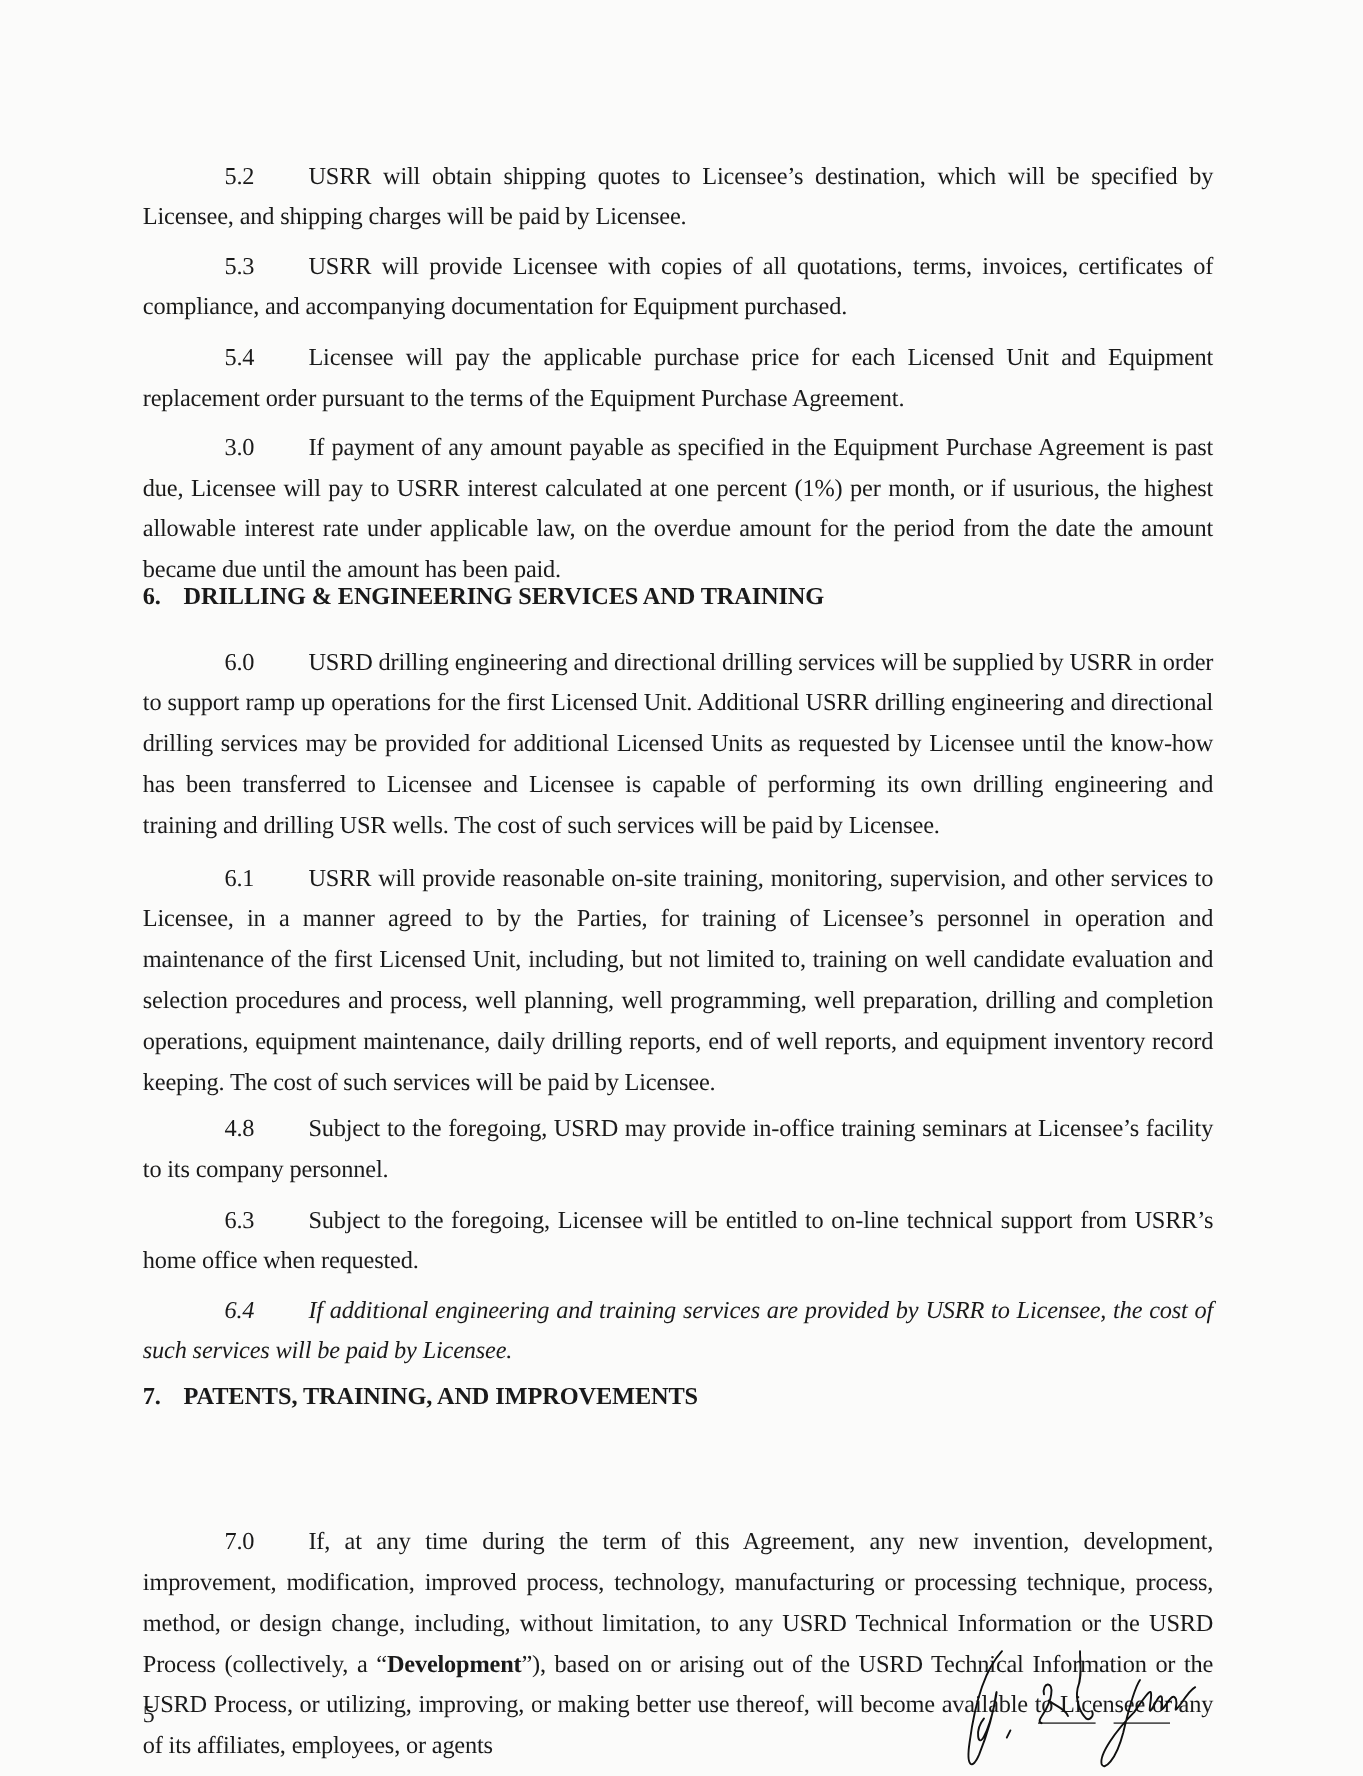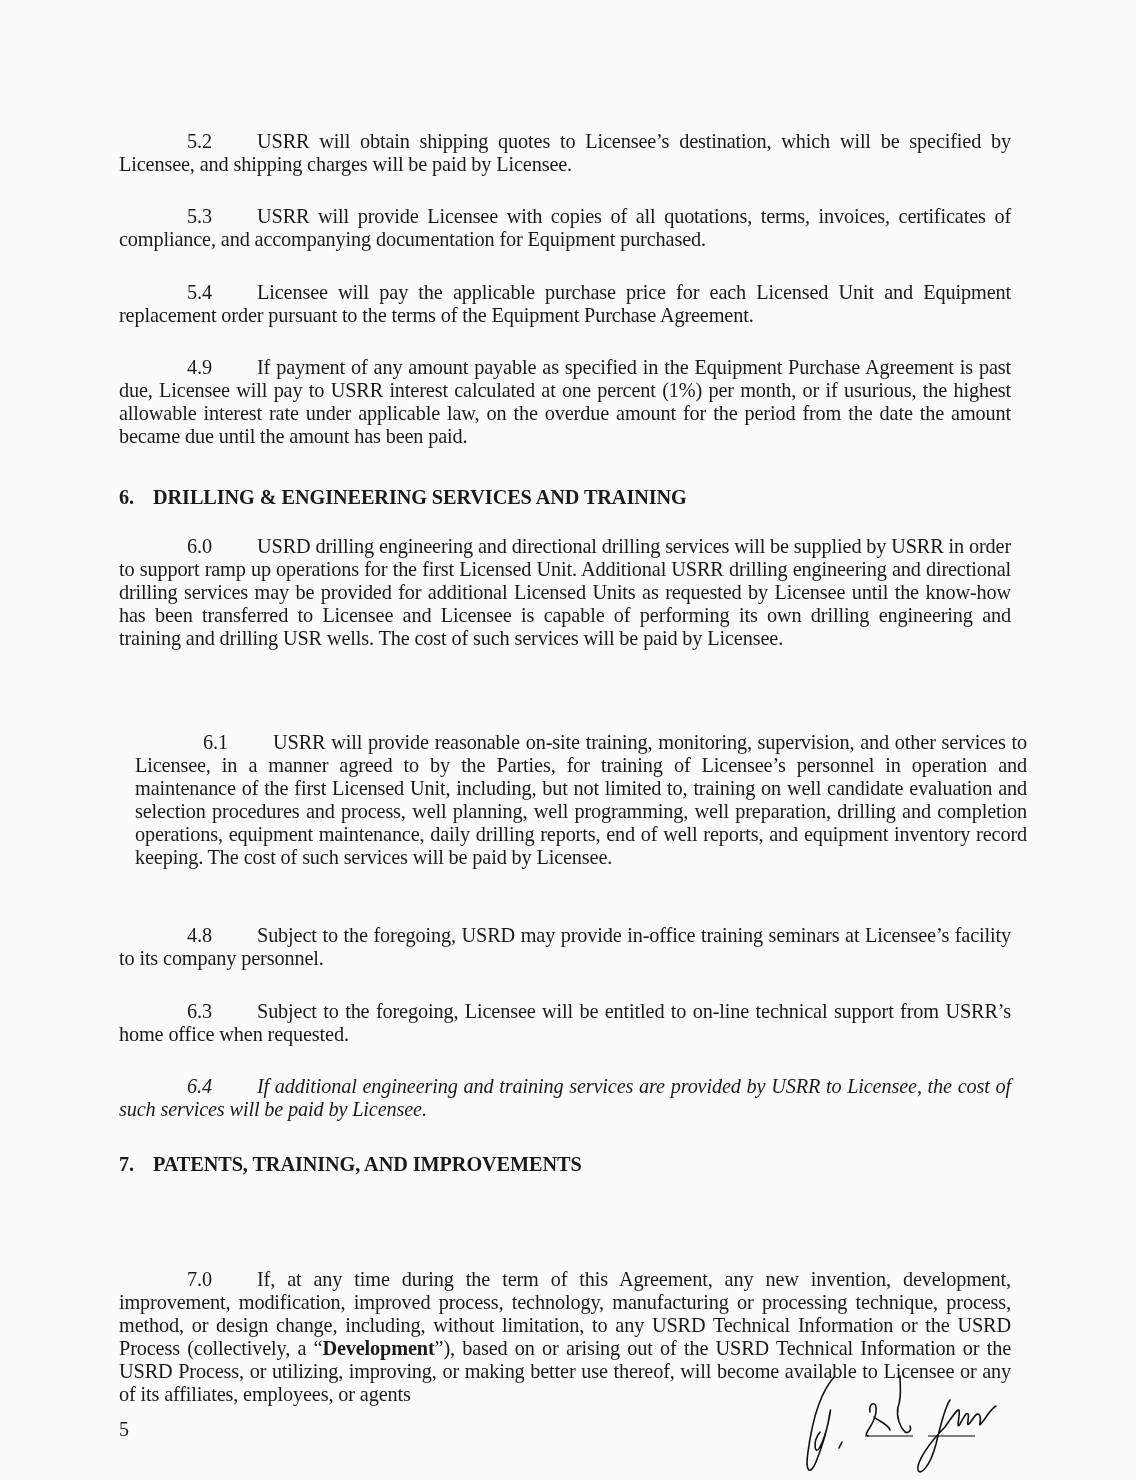--- a/index.html
+++ b/index.html
@@ -2,21 +2,21 @@
 <html><head>
 <meta charset="utf-8">
 <style>
   html, body { margin: 0; padding: 0; }
   body {
     width: 1136px; height: 1480px; background: #fbfbfa; position: relative; overflow: hidden;
     font-family: "Liberation Serif", "DejaVu Serif", serif; color: #1a1a1a;
   }
   .page { position: absolute; left: 119px; top: 0; width: 892px; }
   .para {
-    position: absolute; left: 0; width: 892px; font-size: 20.3px; line-height: 23px;
+    position: absolute; left: 0; width: 892px; font-size: 20.3px; line-height: 34px;
     text-align: justify; text-align-last: left; letter-spacing: -0.15px;
   }
   .para .num { display: inline-block; width: 70px; margin-left: 68px; }
   .heading {
     position: absolute; left: 0; width: 892px; font-size: 20.3px; font-weight: bold;
     line-height: 26px; letter-spacing: -0.1px;
   }
   .heading .hnum { display: inline-block; width: 34px; }
   .page-number { position: absolute; left: 119px; top: 1418px; font-size: 20px; }
   .signature { position: absolute; left: 750px; top: 1372px; width: 300px; height: 108px; }
@@ -34,32 +34,32 @@
 
   <p class="para" style="top:205px; margin:0;">
     <span class="num">5.3</span><span>USRR will provide Licensee with copies of all quotations, terms, invoices, certificates of compliance, and accompanying documentation for Equipment purchased.</span>
   </p>
 
   <p class="para" style="top:281px; margin:0;">
     <span class="num">5.4</span><span>Licensee will pay the applicable purchase price for each Licensed Unit and Equipment replacement order pursuant to the terms of the Equipment Purchase Agreement.</span>
   </p>
 
   <p class="para" style="top:356px; margin:0;">
-    <span class="num">4.9</span><span>If payment of any amount payable as specified in the Equipment Purchase Agreement is past due, Licensee will pay to USRR interest calculated at one percent (1%) per month, or if usurious, the highest allowable interest rate under applicable law, on the overdue amount for the period from the date the amount became due until the amount has been paid.</span>
+    <span class="num">3.0</span><span>If payment of any amount payable as specified in the Equipment Purchase Agreement is past due, Licensee will pay to USRR interest calculated at one percent (1%) per month, or if usurious, the highest allowable interest rate under applicable law, on the overdue amount for the period from the date the amount became due until the amount has been paid.</span>
   </p>
 
   <div class="heading" style="top:484px;">
     <span class="hnum">6.</span><span>DRILLING &amp; ENGINEERING SERVICES AND TRAINING</span>
   </div>
 
   <p class="para" style="top:535px; margin:0;">
     <span class="num">6.0</span><span>USRD drilling engineering and directional drilling services will be supplied by USRR in order to support ramp up operations for the first Licensed Unit. Additional USRR drilling engineering and directional drilling services may be provided for additional Licensed Units as requested by Licensee until the know-how has been transferred to Licensee and Licensee is capable of performing its own drilling engineering and training and drilling USR wells. The cost of such services will be paid by Licensee.</span>
   </p>
 
-  <p class="para" style="top:715px; margin:16px;font-family:Liberation Serif, serif;">
+  <p class="para" style="top:715px; margin:0;font-family:Liberation Serif, serif;">
     <span class="num">6.1</span><span>USRR will provide reasonable on-site training, monitoring, supervision, and other services to Licensee, in a manner agreed to by the Parties, for training of Licensee’s personnel in operation and maintenance of the first Licensed Unit, including, but not limited to, training on well candidate evaluation and selection procedures and process, well planning, well programming, well preparation, drilling and completion operations, equipment maintenance, daily drilling reports, end of well reports, and equipment inventory record keeping. The cost of such services will be paid by Licensee.</span>
   </p>
 
   <p class="para" style="top:924px; margin:0;">
     <span class="num">4.8</span><span>Subject to the foregoing, USRD may provide in-office training seminars at Licensee’s facility to its company personnel.</span>
   </p>
 
   <p class="para" style="top:1000px; margin:0;">
     <span class="num">6.3</span><span>Subject to the foregoing, Licensee will be entitled to on-line technical support from USRR’s home office when requested.</span>
   </p>

